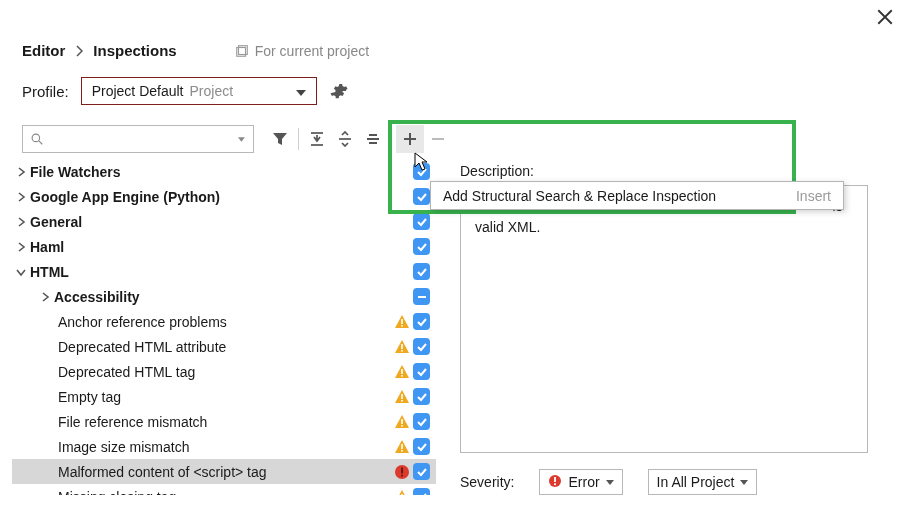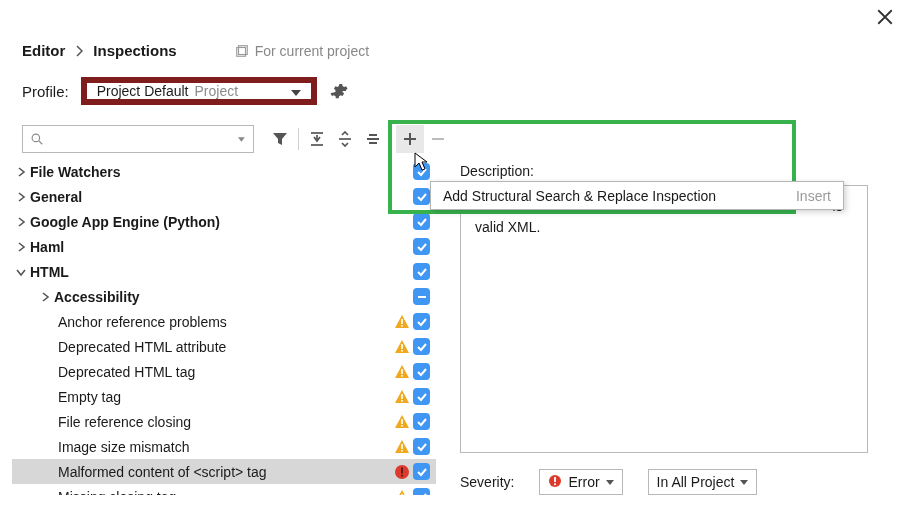--- a/index.html
+++ b/index.html
@@ -7,21 +7,21 @@
   .root { width: 908px; height: 515px; position: relative; background: #fff; overflow: hidden; }
   .close-x { position: absolute; top: 8px; right: 14px; cursor: pointer; }
   .close-x svg { width: 18px; height: 18px; }
   .breadcrumb { display: flex; align-items: center; gap: 10px; padding: 42px 0 0 22px; }
   .bc-link { font-weight: 700; cursor: pointer; font-size: 15px; }
   .bc-sep { width: 8px; height: 14px; display: flex; align-items: center; }
   .bc-title { font-weight: 700; font-size: 15px; }
   .bc-current { color: #888; margin-left: 48px; display: inline-flex; align-items: center; gap: 6px; font-size: 14px; }
   .profile-row { display: flex; align-items: center; gap: 12px; padding: 18px 0 0 22px; }
   .profile-label { font-size: 15px; }
-  .profile-select { width: 236px; height: 28px; border: 6px solid #7f1d1d; display: inline-flex; align-items: center; padding: 0 10px; gap: 6px; cursor: pointer; font-size: 14px; position: relative; background: #fff; }
+  .profile-select { width: 236px; height: 28px; border: 1px solid #7f1d1d; display: inline-flex; align-items: center; padding: 0 10px; gap: 6px; cursor: pointer; font-size: 14px; position: relative; background: #fff; }
   .profile-select .sel-sub { color: #8b8b8b; }
   .profile-select .caret { margin-left: auto; }
   .profile-gear { width: 20px; height: 20px; display: inline-flex; align-items: center; justify-content: center; cursor: pointer; }
   .toolbar { display: flex; align-items: center; gap: 0; padding: 18px 0 0 22px; height: 50px; }
   .search-box { width: 232px; height: 28px; border: 1px solid #b8b8b8; display: inline-flex; align-items: center; padding: 0 8px; gap: 6px; cursor: text; }
   .search-box input { border: 0; outline: 0; width: 100%; font-size: 13px; }
   .tb-spacer { width: 12px; }
   .tb-btn { width: 28px; height: 28px; display: inline-flex; align-items: center; justify-content: center; cursor: pointer; }
   .tb-sep { width: 1px; height: 22px; background: #d0d0d0; margin: 0 4px; }
   .body-split { display: flex; padding: 4px 0 0 12px; height: 340px; }
@@ -168,80 +168,80 @@
                 </svg>
               </span>
             </span>
           </div>
           <div class="tree-row">
             <span class="exp">
               <svg width="10" height="10" viewBox="0 0 10 10">
                 <path d="M3 1 L8 5 L3 9" fill="none" stroke="#555" stroke-width="1.6"></path>
               </svg>
             </span>
+            <span class="label bold">Google App Engine (Python)</span>
+            <span class="iconbox">
+              <span class="check on">
+                <svg viewBox="0 0 12 12">
+                  <path d="M2 6 L5 9 L10 3" stroke="#fff" stroke-width="2" fill="none"></path>
+                </svg>
+              </span>
+            </span>
+          </div>
+          <div class="tree-row">
+            <span class="exp">
+              <svg width="10" height="10" viewBox="0 0 10 10">
+                <path d="M3 1 L8 5 L3 9" fill="none" stroke="#555" stroke-width="1.6"></path>
+              </svg>
+            </span>
             <span class="label bold">General</span>
             <span class="iconbox">
               <span class="check on">
                 <svg viewBox="0 0 12 12">
                   <path d="M2 6 L5 9 L10 3" stroke="#fff" stroke-width="2" fill="none"></path>
                 </svg>
               </span>
             </span>
           </div>
           <div class="tree-row">
             <span class="exp">
               <svg width="10" height="10" viewBox="0 0 10 10">
                 <path d="M3 1 L8 5 L3 9" fill="none" stroke="#555" stroke-width="1.6"></path>
               </svg>
             </span>
-            <span class="label bold">Google App Engine (Python)</span>
+            <span class="label bold">Haml</span>
             <span class="iconbox">
               <span class="check on">
                 <svg viewBox="0 0 12 12">
                   <path d="M2 6 L5 9 L10 3" stroke="#fff" stroke-width="2" fill="none"></path>
                 </svg>
               </span>
             </span>
           </div>
           <div class="tree-row">
             <span class="exp">
               <svg width="10" height="10" viewBox="0 0 10 10">
+                <path d="M1 3 L5 8 L9 3" fill="none" stroke="#555" stroke-width="1.6"></path>
+              </svg>
+            </span>
+            <span class="label bold">HTML</span>
+            <span class="iconbox">
+              <span class="check on">
+                <svg viewBox="0 0 12 12">
+                  <path d="M2 6 L5 9 L10 3" stroke="#fff" stroke-width="2" fill="none"></path>
+                </svg>
+              </span>
+            </span>
+          </div>
+          <div class="tree-row indent1">
+            <span class="exp">
+              <svg width="10" height="10" viewBox="0 0 10 10">
                 <path d="M3 1 L8 5 L3 9" fill="none" stroke="#555" stroke-width="1.6"></path>
               </svg>
             </span>
-            <span class="label bold">Haml</span>
-            <span class="iconbox">
-              <span class="check on">
-                <svg viewBox="0 0 12 12">
-                  <path d="M2 6 L5 9 L10 3" stroke="#fff" stroke-width="2" fill="none"></path>
-                </svg>
-              </span>
-            </span>
-          </div>
-          <div class="tree-row">
-            <span class="exp">
-              <svg width="10" height="10" viewBox="0 0 10 10">
-                <path d="M1 3 L5 8 L9 3" fill="none" stroke="#555" stroke-width="1.6"></path>
-              </svg>
-            </span>
-            <span class="label bold">HTML</span>
-            <span class="iconbox">
-              <span class="check on">
-                <svg viewBox="0 0 12 12">
-                  <path d="M2 6 L5 9 L10 3" stroke="#fff" stroke-width="2" fill="none"></path>
-                </svg>
-              </span>
-            </span>
-          </div>
-          <div class="tree-row indent1">
-            <span class="exp">
-              <svg width="10" height="10" viewBox="0 0 10 10">
-                <path d="M3 1 L8 5 L3 9" fill="none" stroke="#555" stroke-width="1.6"></path>
-              </svg>
-            </span>
             <span class="label bold">Accessibility</span>
             <span class="iconbox">
               <span class="check mixed">
                 <svg viewBox="0 0 12 12">
                   <line x1="2" y1="6" x2="10" y2="6" stroke="#fff" stroke-width="2"></line>
                 </svg>
               </span>
             </span>
           </div>
           <div class="tree-row indent2">
@@ -306,21 +306,21 @@
                 </svg>
               </span> 
               <span class="check on">
                 <svg viewBox="0 0 12 12">
                   <path d="M2 6 L5 9 L10 3" stroke="#fff" stroke-width="2" fill="none"></path>
                 </svg>
               </span>
             </span>
           </div>
           <div class="tree-row indent2">
-            <span class="label">File reference closing</span>
+            <span class="label">File reference mismatch</span>
             <span class="iconbox">
               <span class="warn-ico">
                 <svg viewBox="0 0 16 16">
                   <path d="M8 1 L15 14 H1 Z" fill="#f0a91f"></path>
                   <rect x="7.2" y="5" width="1.6" height="5" fill="#fff"></rect>
                   <rect x="7.2" y="11" width="1.6" height="1.6" fill="#fff"></rect>
                 </svg>
               </span> 
               <span class="check on">
                 <svg viewBox="0 0 12 12">

